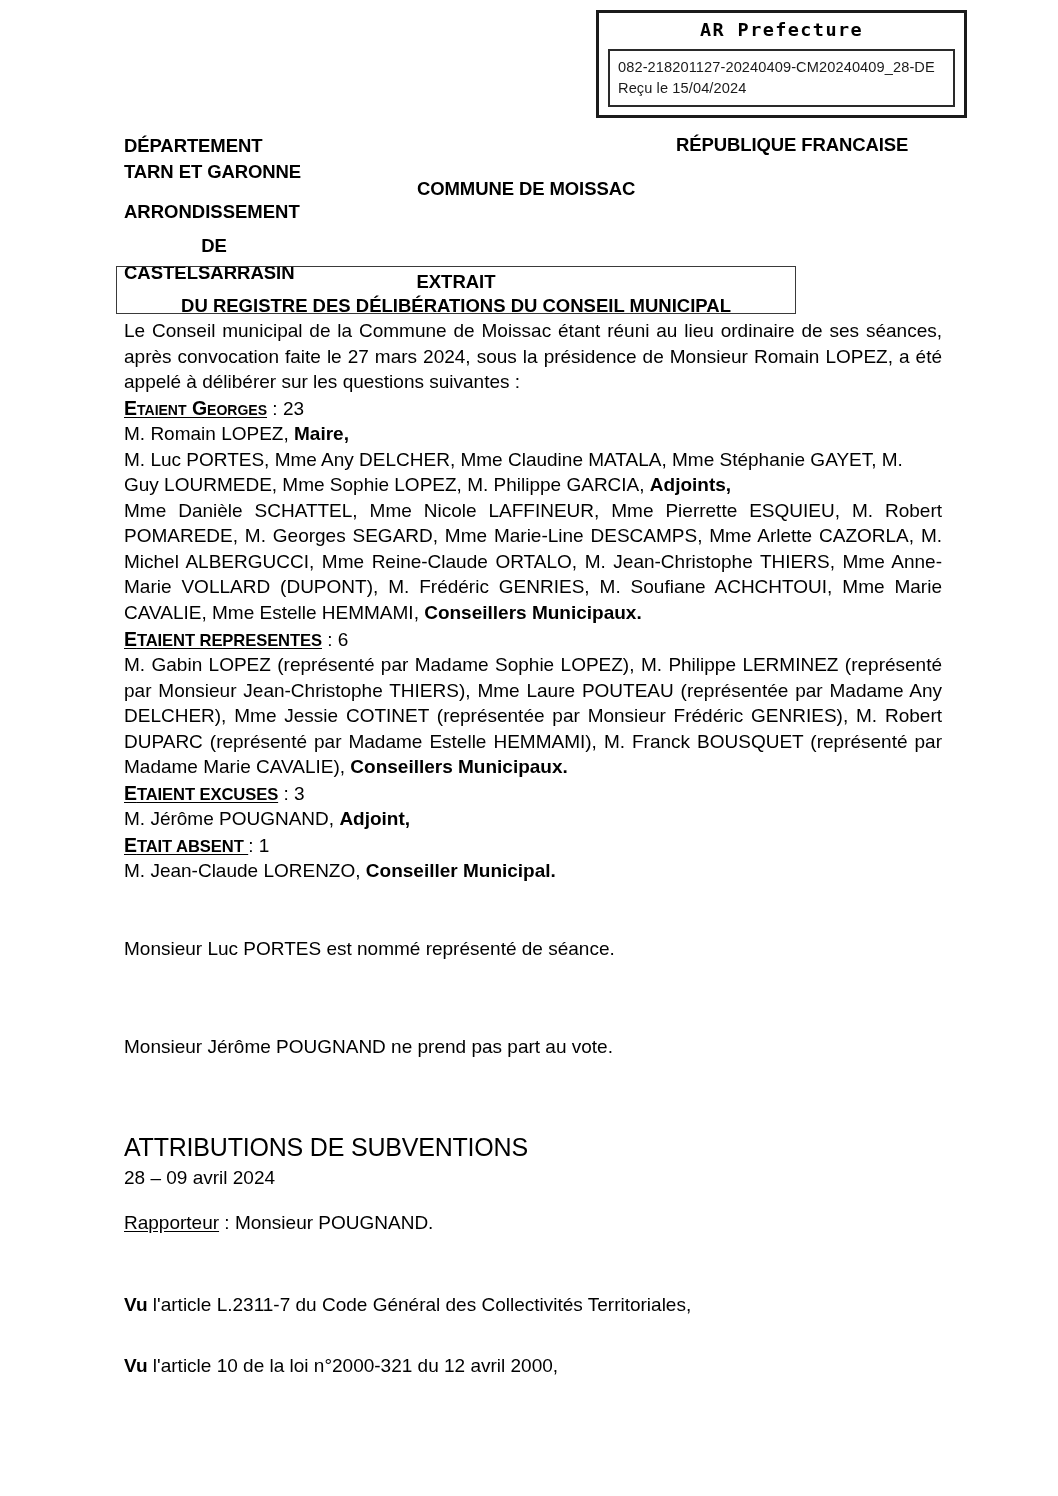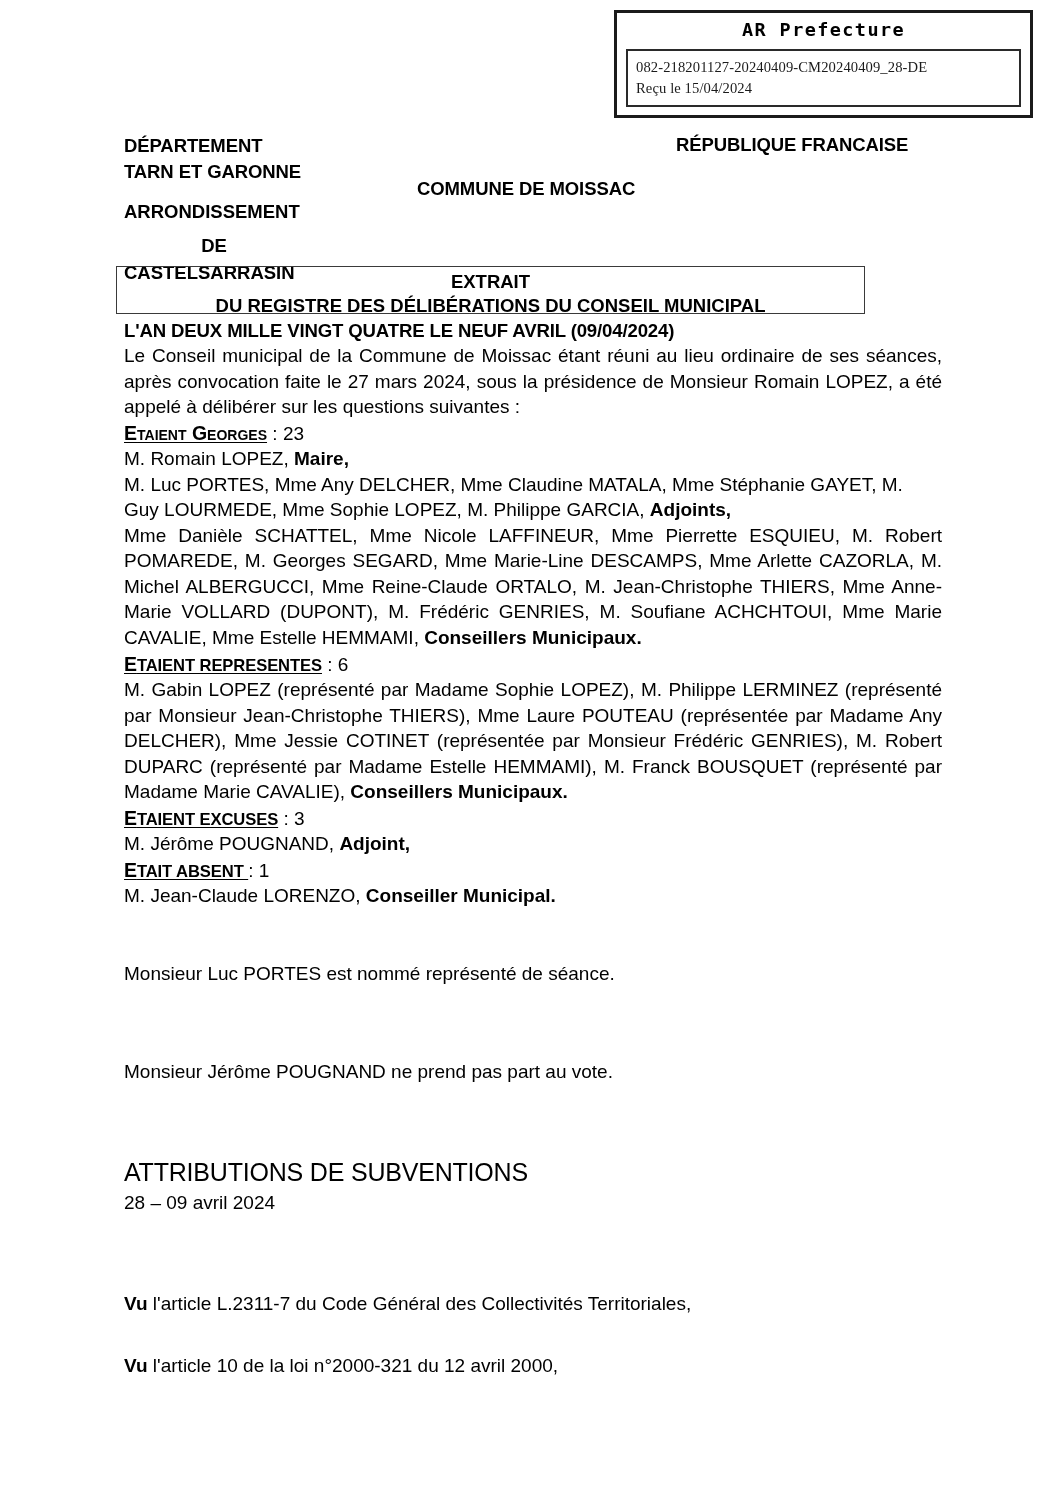--- a/index.html
+++ b/index.html
@@ -18,23 +18,23 @@
     position: relative;
     width: 1058px;
     height: 1496px;
     background: #ffffff;
     overflow: hidden;
   }
 
   
   .ar-stamp {
     position: absolute;
-    left: 614px;
+    left: 596px;
     top: 10px;
-    width: 419px;
+    width: 371px;
     height: 108px;
     border: 3px solid #1b1b1b;
     background: #ffffff;
     box-sizing: border-box;
   }
   .ar-stamp-title {
     font-family: "DejaVu Sans Mono", "Liberation Mono", monospace;
     font-weight: bold;
     font-size: 18.5px;
     text-align: center;
@@ -46,21 +46,21 @@
     position: absolute;
     left: 9px;
     top: 36px;
     right: 9px;
     bottom: 8px;
     border: 2px solid #2a2a2a;
     box-sizing: border-box;
     padding: 6px 8px 0 8px;
   }
   .ar-stamp-line {
-    font-family: Liberation Serif, serif;
+    font-family: Liberation Sans, sans-serif;
     font-size: 14.6px;
     line-height: 1.42;
     letter-spacing: 0.1px;
     white-space: nowrap;
     color: #1a1a1a;
   }
 
   
   .hdr-left {
     position: absolute;
@@ -101,21 +101,21 @@
     font-size: 18.5px;
     letter-spacing: -0.1px;
     white-space: nowrap;
   }
 
   
   .extrait-box {
     position: absolute;
     left: 116px;
     top: 266px;
-    width: 749px;
+    width: 680px;
     height: 48px;
     border: 1.4px solid #3a3a3a;
     box-sizing: border-box;
     text-align: center;
     font-weight: bold;
     font-size: 18.5px;
     line-height: 1.32;
     padding-top: 3px;
   }
 
@@ -219,21 +219,20 @@
   <div class="hdr-rf">RÉPUBLIQUE FRANCAISE</div>
   <div class="hdr-commune">COMMUNE DE MOISSAC</div>
 
   <div class="extrait-box">
     <div>EXTRAIT</div>
     <div>DU REGISTRE DES DÉLIBÉRATIONS DU CONSEIL MUNICIPAL</div>
   </div>
 
   <div class="body-text">
 
-    <div class="lead-title">L'AN DEUX MILLE VINGT QUATRE LE NEUF AVRIL (09/04/2024)</div>
 
     <p class="para">Le Conseil municipal de la Commune de Moissac étant réuni au lieu ordinaire de ses séances, après convocation faite le 27 mars 2024, sous la présidence de Monsieur Romain LOPEZ, a été appelé à délibérer sur les questions suivantes :</p>
 
     <p class="block-tight"><span class="sec-label"><span class="sec-first">E</span><span>taient Georges</span></span><span> : </span><span>23</span></p>
 
     <p class="block-tight"><span>M. Romain LOPEZ, </span><span class="b">Maire,</span></p>
 
     <p class="block-tight"><span>M. Luc PORTES, Mme Any DELCHER, Mme Claudine MATALA, Mme Stéphanie GAYET, M. Guy LOURMEDE, Mme Sophie LOPEZ, M. Philippe GARCIA, </span><span class="b">Adjoints,</span></p>
 
     <p class="block-tight justified"><span>Mme Danièle SCHATTEL, Mme Nicole LAFFINEUR, Mme Pierrette ESQUIEU, M. Robert POMAREDE, M. Georges SEGARD, Mme Marie-Line DESCAMPS, Mme Arlette CAZORLA, M. Michel ALBERGUCCI, Mme Reine-Claude ORTALO, M. Jean-Christophe THIERS, Mme Anne-Marie VOLLARD (DUPONT), M. Frédéric GENRIES, M. Soufiane ACHCHTOUI, Mme Marie CAVALIE, Mme Estelle HEMMAMI, </span><span class="b">Conseillers Municipaux.</span></p>
@@ -262,20 +261,21 @@
 
     <div class="spacer-lg"></div>
     <div class="spacer-sm"></div>
 
     <p class="sub-heading">ATTRIBUTIONS DE SUBVENTIONS</p>
     <p class="sub-sub">28 – 09 avril 2024</p>
 
     <div class="spacer-sm"></div>
 
 
+    <p class="sub-sub"><span class="rapporteur-label">Rapporteur</span><span> : Monsieur POUGNAND.</span></p>
 
     <div class="spacer-md"></div>
     <div class="spacer-sm"></div>
 
     <p class="vu-line"><span class="b">Vu</span><span> l'article L.2311-7 du Code Général des Collectivités Territoriales,</span></p>
 
     <div class="spacer-md"></div>
 
     <p class="vu-line"><span class="b">Vu</span><span> l'article 10 de la loi n°2000-321 du 12 avril 2000,</span></p>
 

